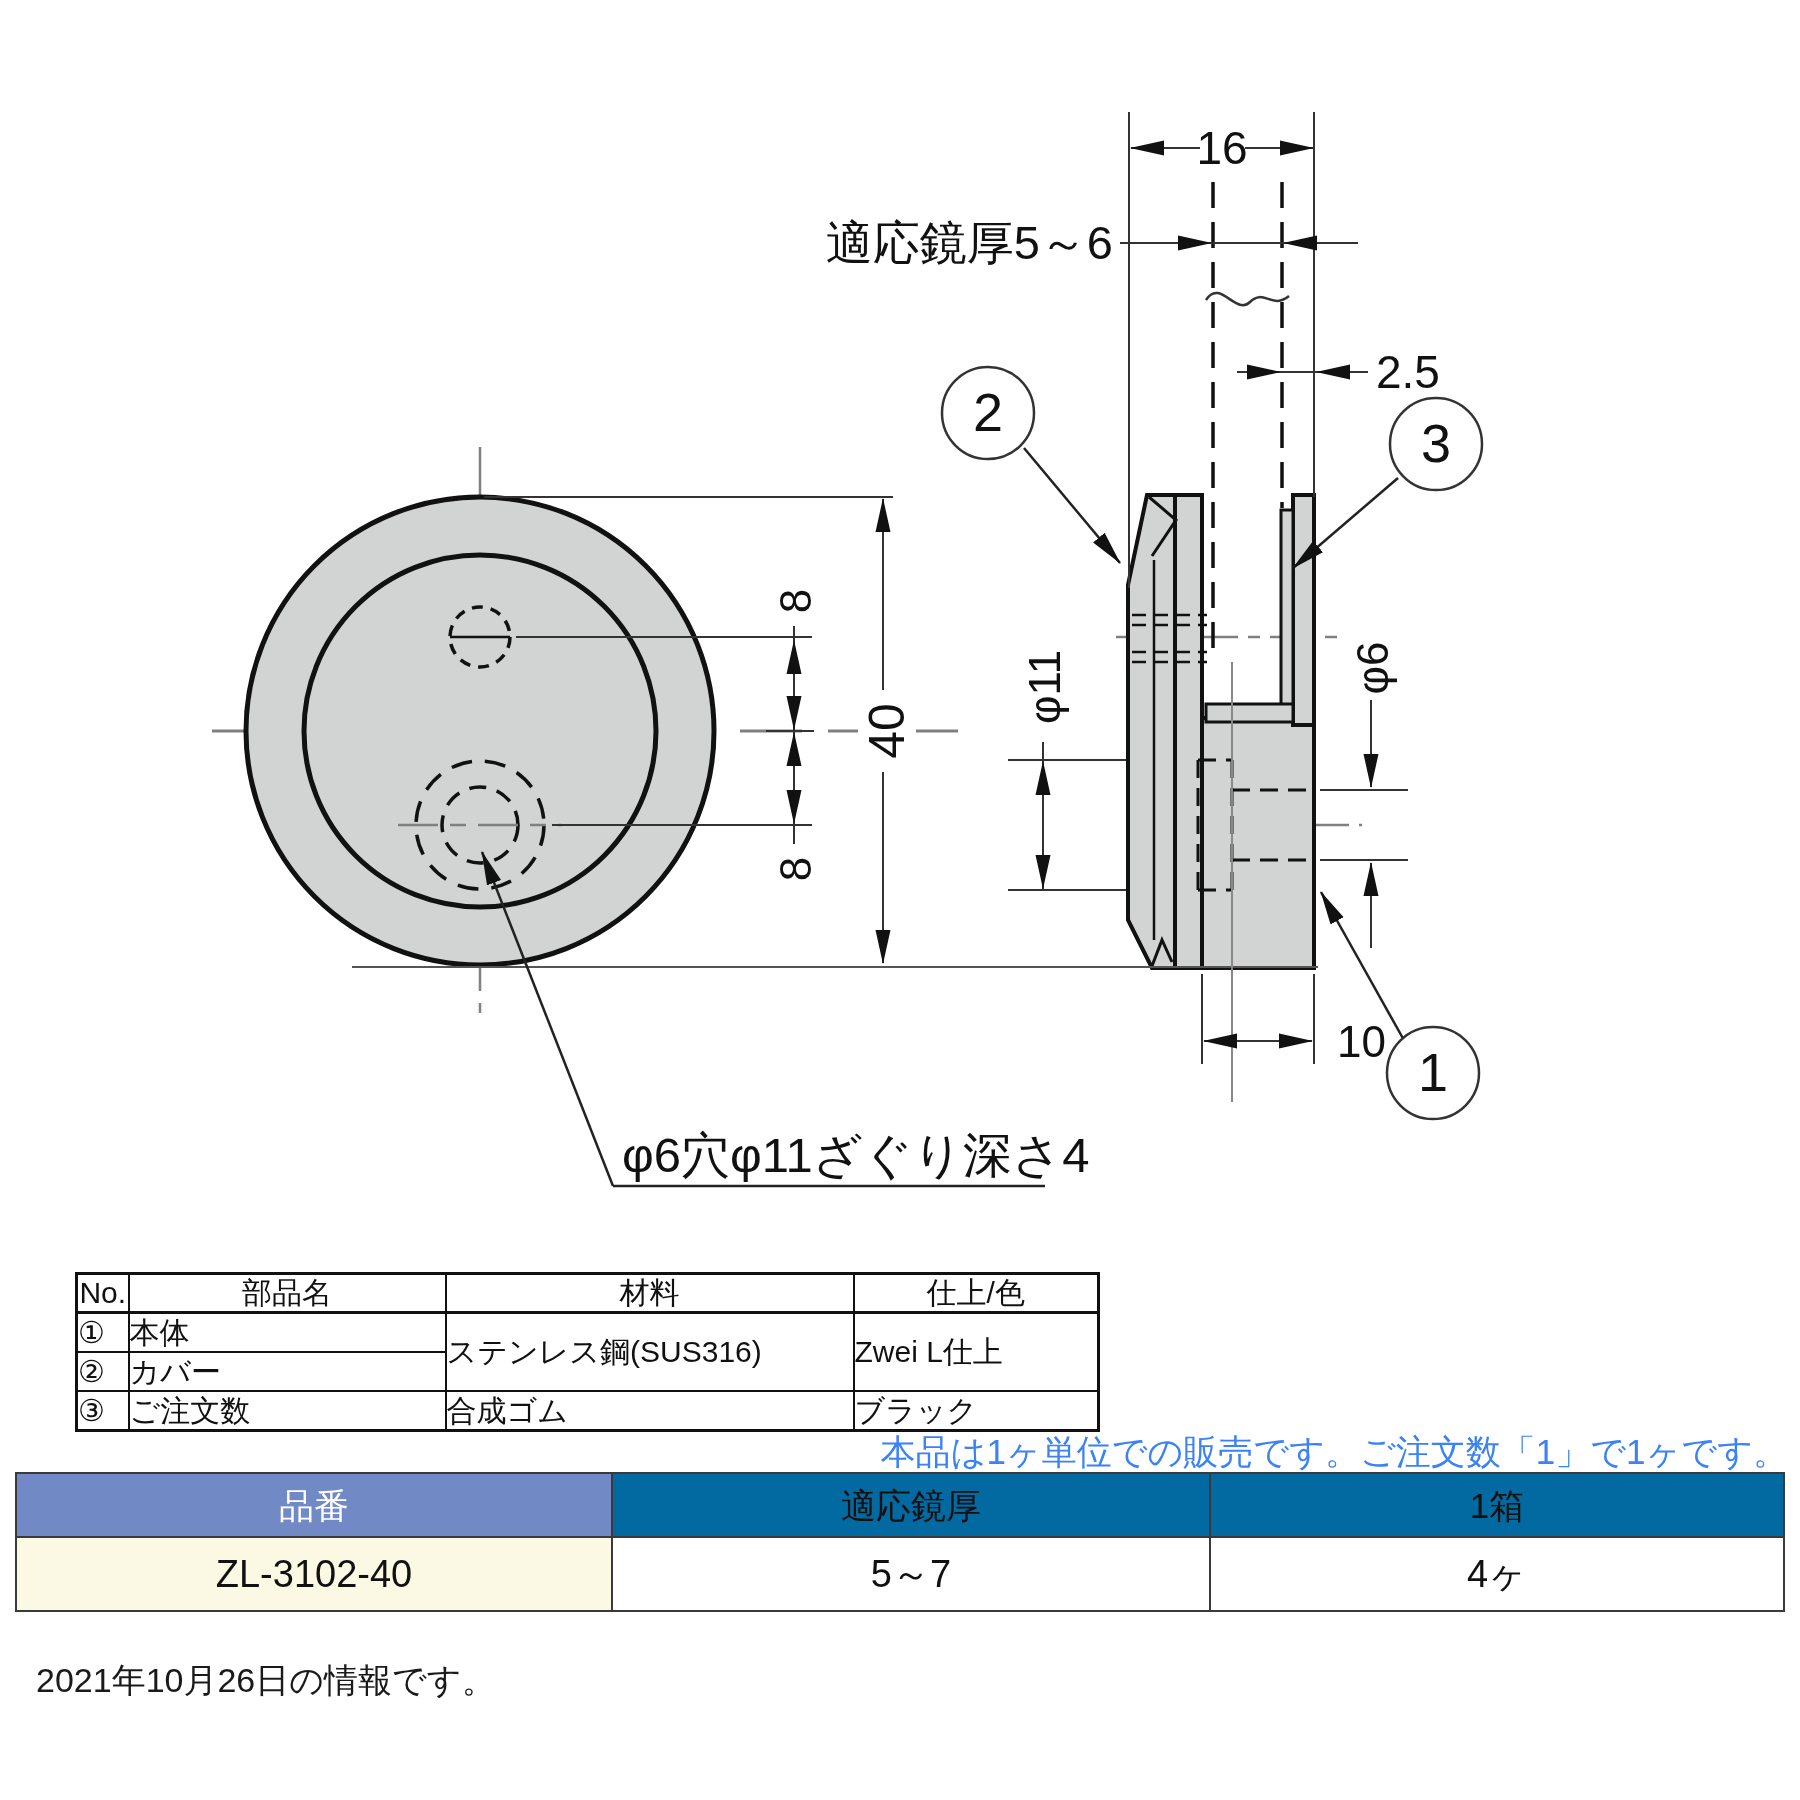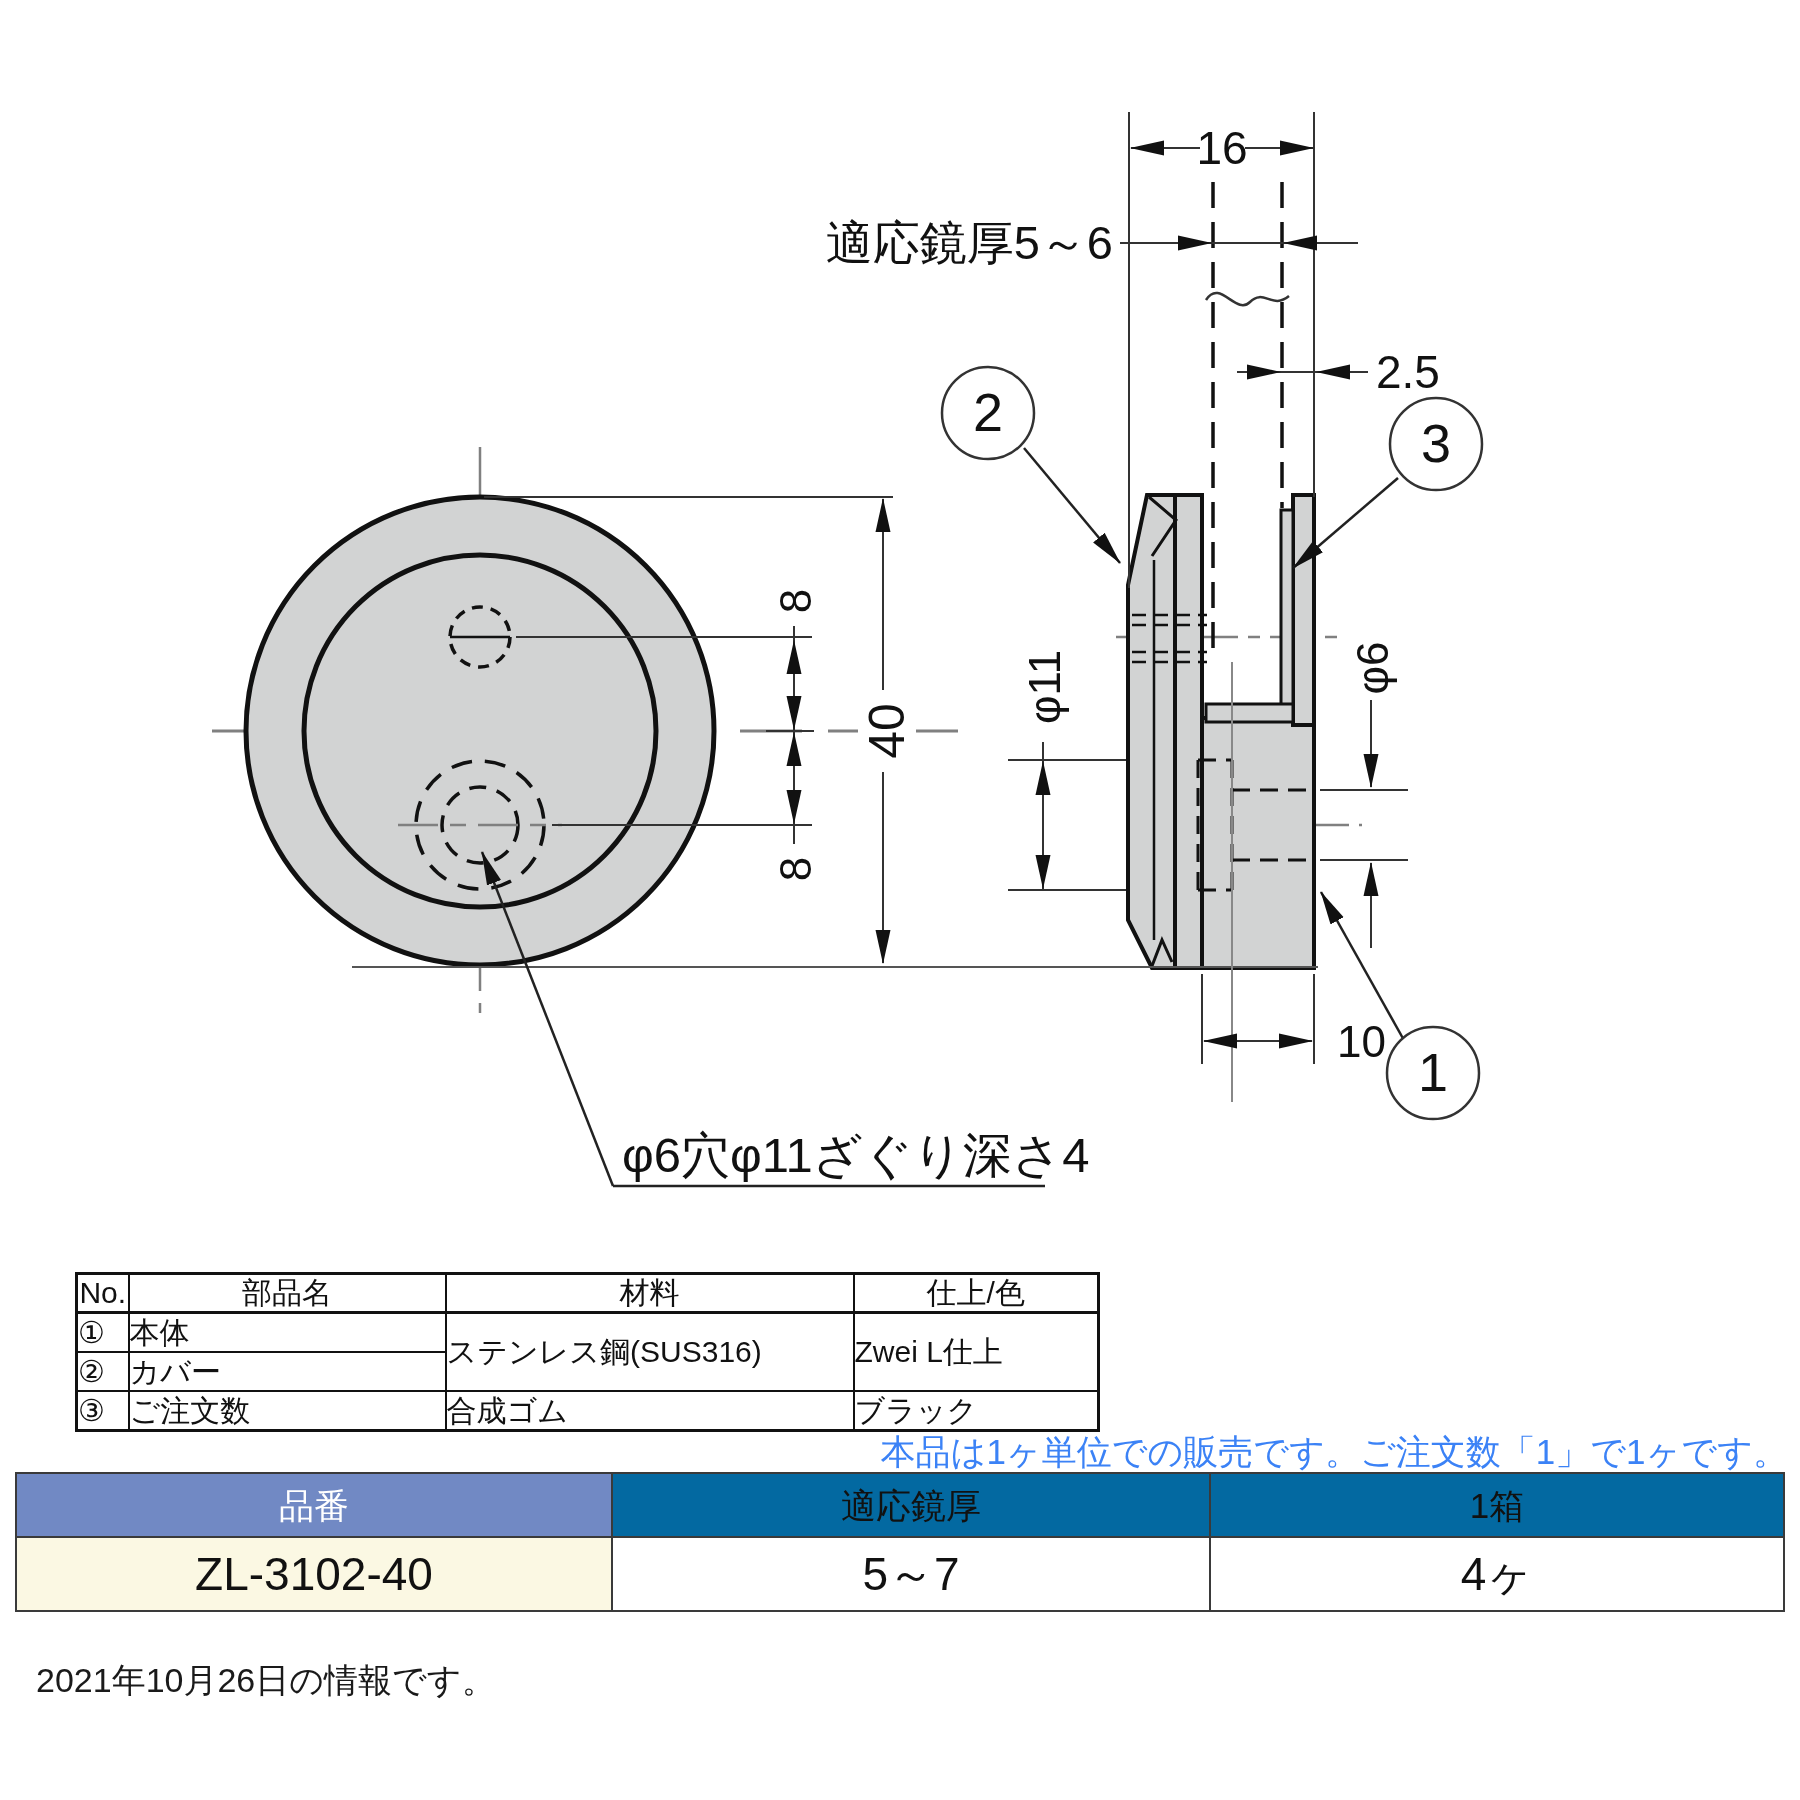--- a/index.html
+++ b/index.html
@@ -30,21 +30,21 @@
     position:absolute;left:15px;top:1472px;
     border-collapse:collapse;table-layout:fixed;
     font-size:35px;line-height:1;
   }
   #product-table th,#product-table td{
     border:2px solid #3a3a3a;text-align:center;vertical-align:middle;
     font-weight:400;padding:0;
   }
   #product-table th{height:62px;background:#0369a1;}
   #product-table th.blue{background:#7189c4;color:#ffffff;margin-top:8px;}
-  #product-table td{height:72px;background:#ffffff;font-size:46px;}
+  #product-table td{height:72px;background:#ffffff;font-size:38px;}
   #product-table td.cream{background:#fbf8e3;}
 
   #sales-note{
     position:absolute;top:1429px;right:12px;
     font-size:35px;color:#3b82f6;white-space:nowrap;
   }
   #footer-note{
     position:absolute;left:36px;top:1646px;
     font-size:34px;color:#1a1a1a;white-space:nowrap;margin-top:12px;
   }

